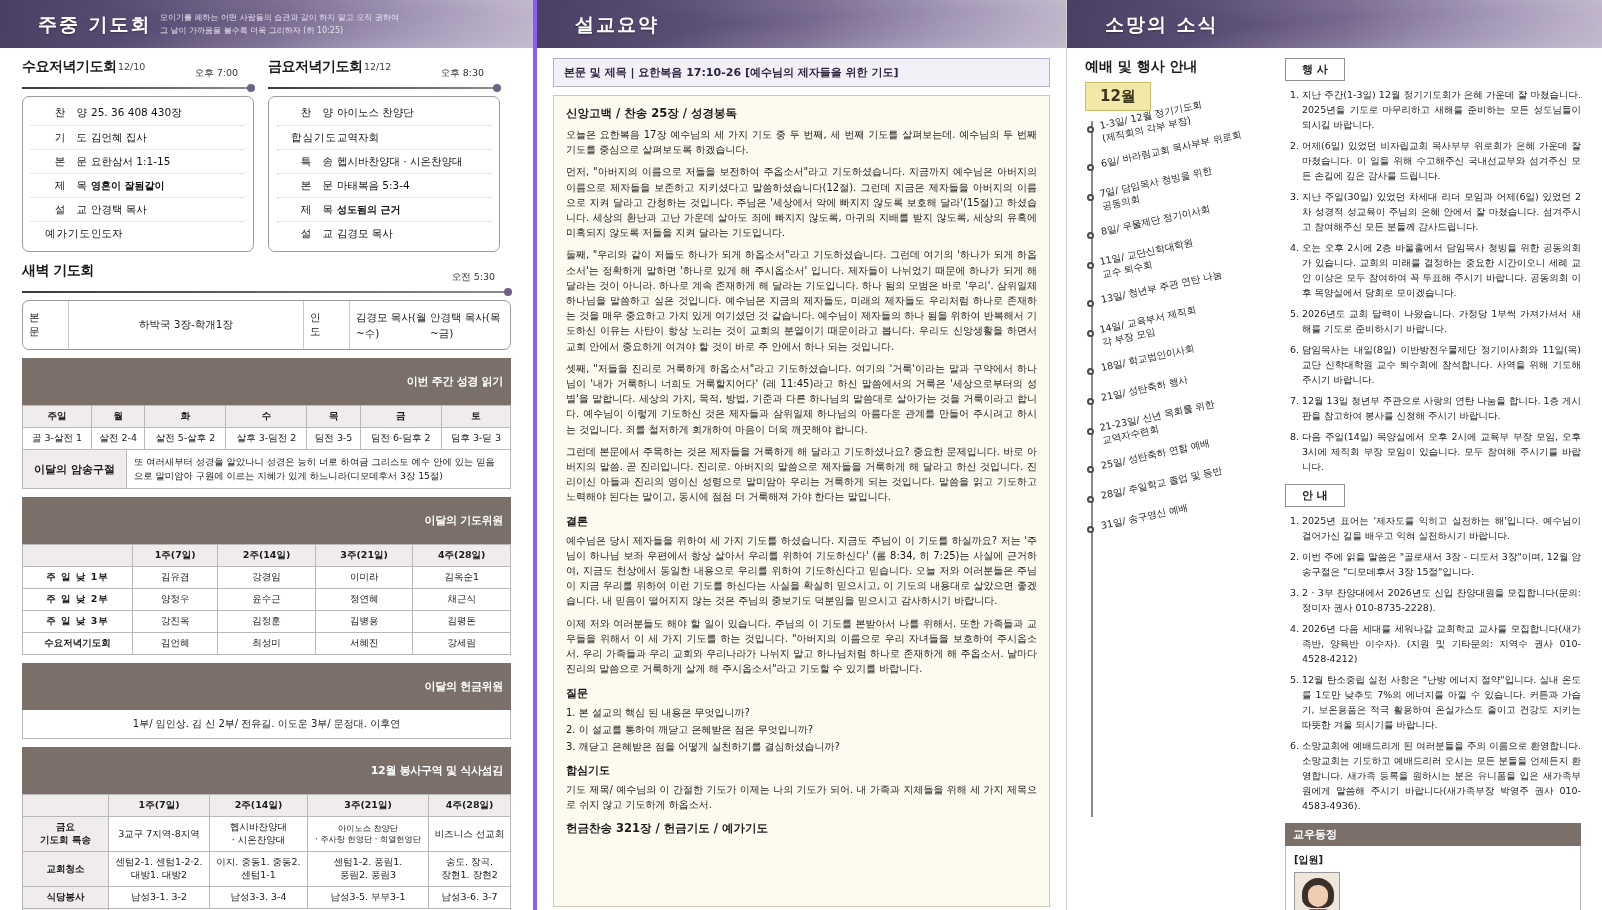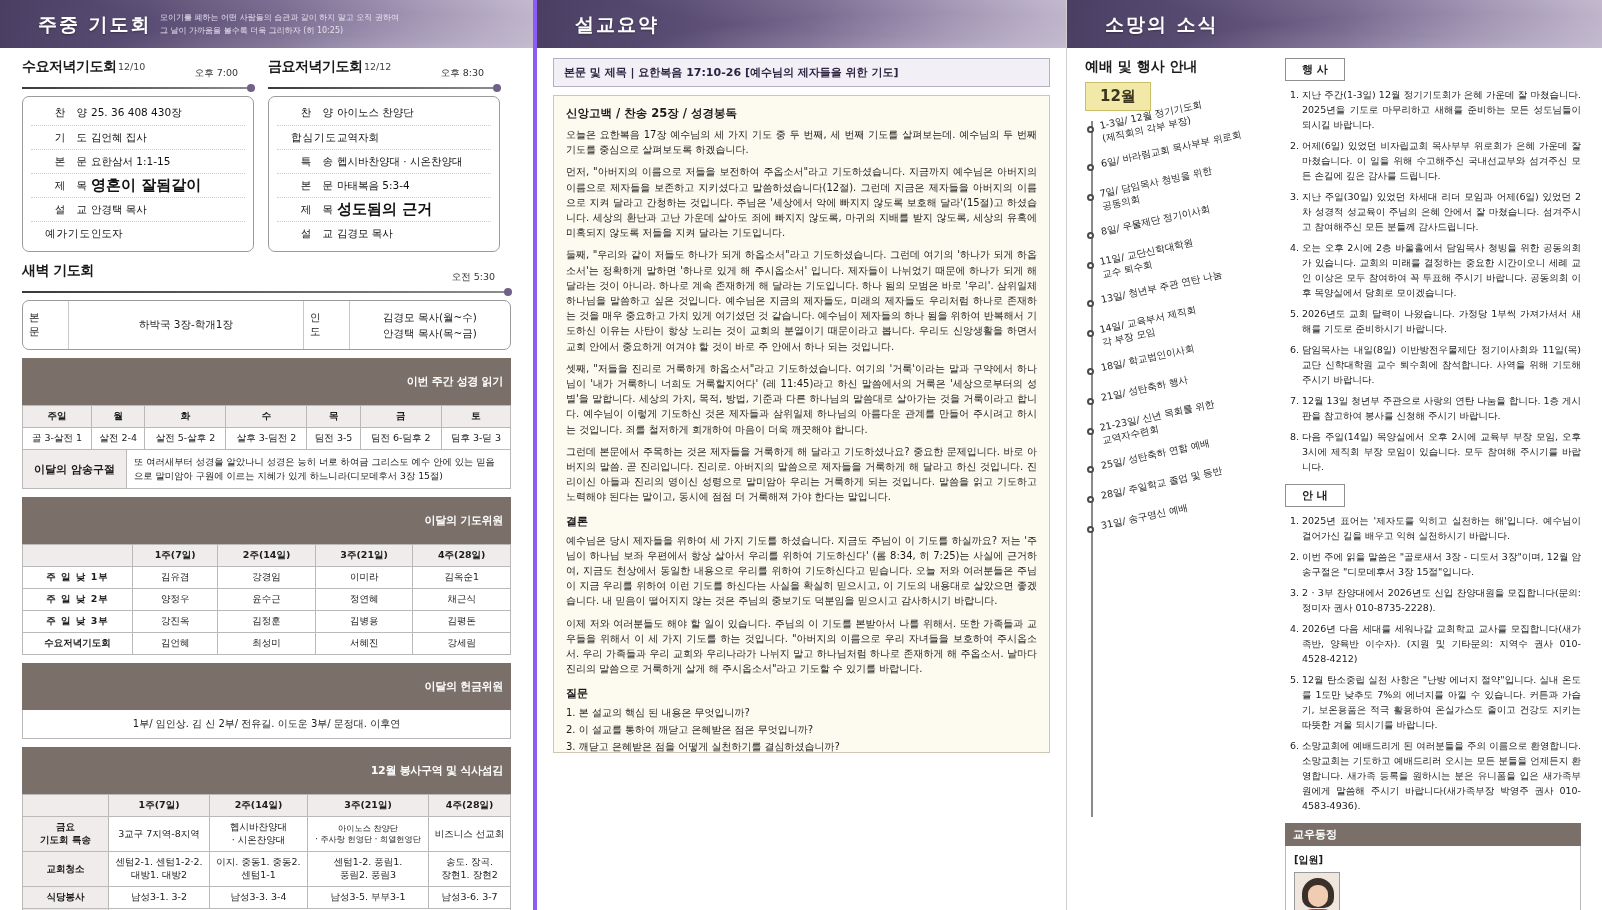--- a/index.html
+++ b/index.html
@@ -61,29 +61,29 @@
   }
 
   .card {
     border:1px solid #9b9b9b; border-radius:7px; margin-top:4px;
     background:#fff; padding:4px 8px 6px 8px;
   }
   .row { display:flex; align-items:center; min-height:24px; }
   .row .k { width:60px; letter-spacing:4px; font-size:10.5px; color:#111;text-align:right; }
   .row .k.n { letter-spacing:1px; }
   .row .v { flex:1; font-size:10.5px; color:#111; }
-  .row .v.b { font-weight:bold; font-size:15px; }
+  .row .v.b { font-weight:bold; font-size:10px; }
   .row + .row { border-top:1px dotted #cfcfcf; }
 
   .dawn-card { border:1px solid #9b9b9b; border-radius:7px; margin-top:4px; display:flex; align-items:stretch; }
   .dawn-card .cell { padding:8px 6px; display:flex; align-items:center; justify-content:center; font-size:10.5px;}
   .dawn-card .lbl { width:46px; letter-spacing:3px; border-right:1px solid #c9c9c9; }
   .dawn-card .mid { flex:1; border-right:1px solid #c9c9c9; }
   .dawn-card .lbl2 { width:46px; letter-spacing:3px; border-right:1px solid #c9c9c9;}
-  .dawn-card .right { width:160px; flex-direction:column; line-height:16px; }
+  .dawn-card .right { width:160px; flex-direction:row; line-height:16px; }
 
   .barhead {
     background:#7a7069; color:#fff; font-weight:bold; font-size:11px;
     padding:16px 8px; margin-top:8px; letter-spacing:-.3px;text-align:right;
   }
   table.tbl { width:100%; border-collapse:collapse; }
   table.tbl td, table.tbl th {
     border:1px solid #b9b9b9; text-align:center; font-size:9.5px; padding:4px 2px; color:#1b1b1b;
     font-weight:normal;
   }
@@ -99,21 +99,21 @@
   }
 
   
   .c2 { padding:10px 16px 8px 16px; }
   .verse-box {
     border:1px solid #b6b0c4; background:#f3eff7; padding:6px 10px; font-size:11px; font-weight:bold;
     color:#2c2440;
   }
   .body-box {
     margin-top:8px; border:1px solid #cfc7b6; background:#fdfaf0; padding:10px 12px 12px 12px;
-    height:658px; overflow:hidden;
+    height:812px; overflow:hidden;
   }
   .sub-t { font-weight:bold; font-size:11.5px; margin:0 0 6px 0; }
   .body-box p { margin:0 0 7px 0; font-size:10px; line-height:15.2px; text-align:justify; }
   .h-blk { font-weight:bold; font-size:11px; margin:9px 0 4px 0; }
   .foot-b { font-weight:bold; font-size:11.5px; margin-top:8px; }
 
   
   .c3 { padding:10px 18px 8px 18px; display:flex; gap:10px; }
   .c3-left { width:190px; position:relative; }
   .c3-right { width:296px; }

